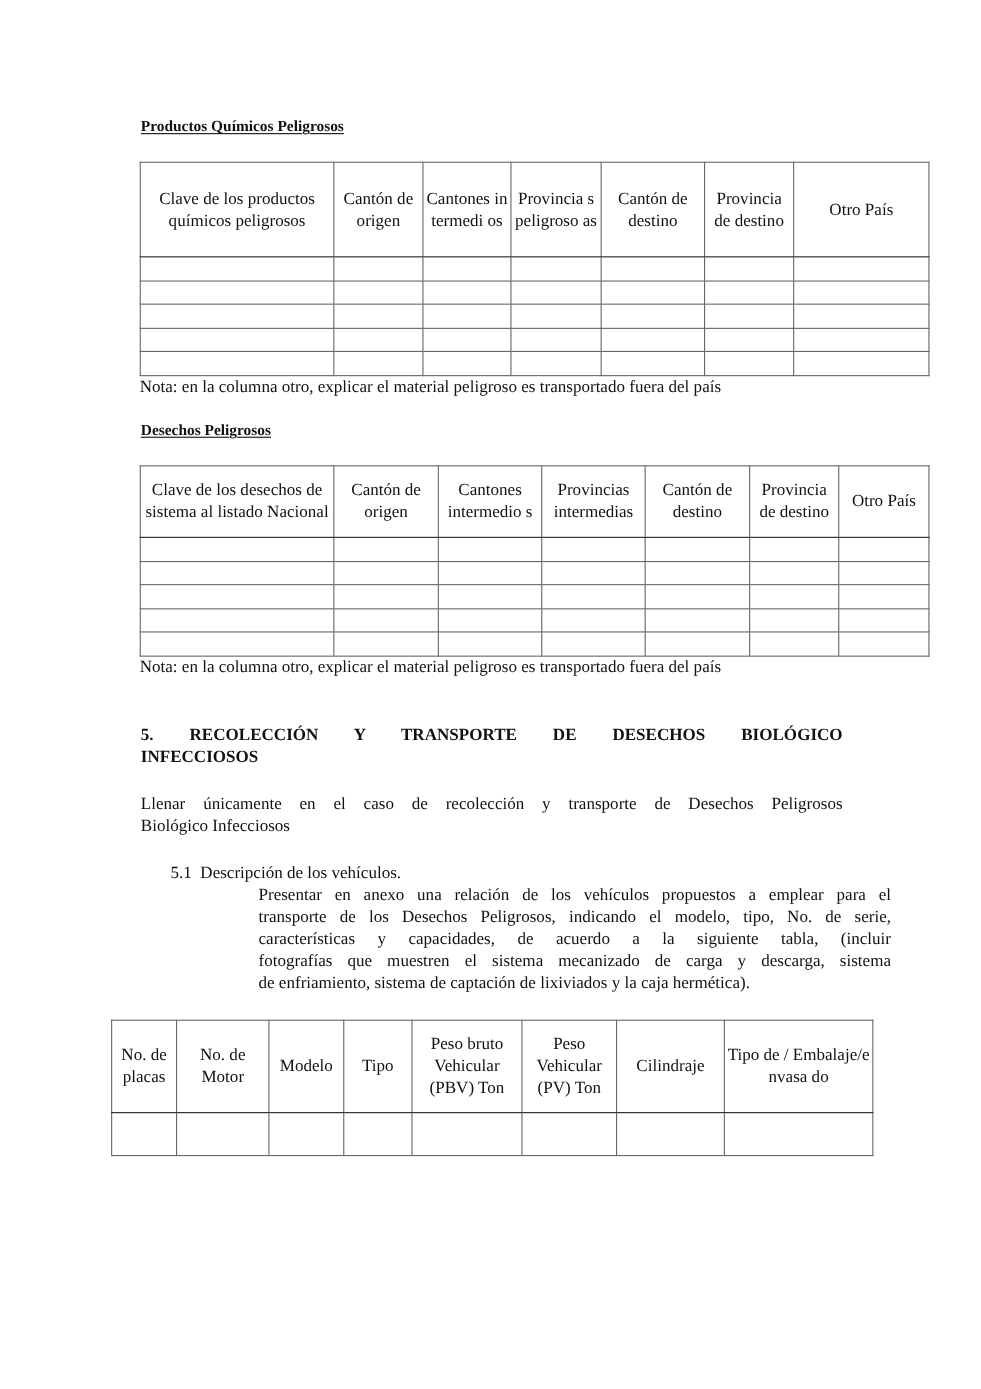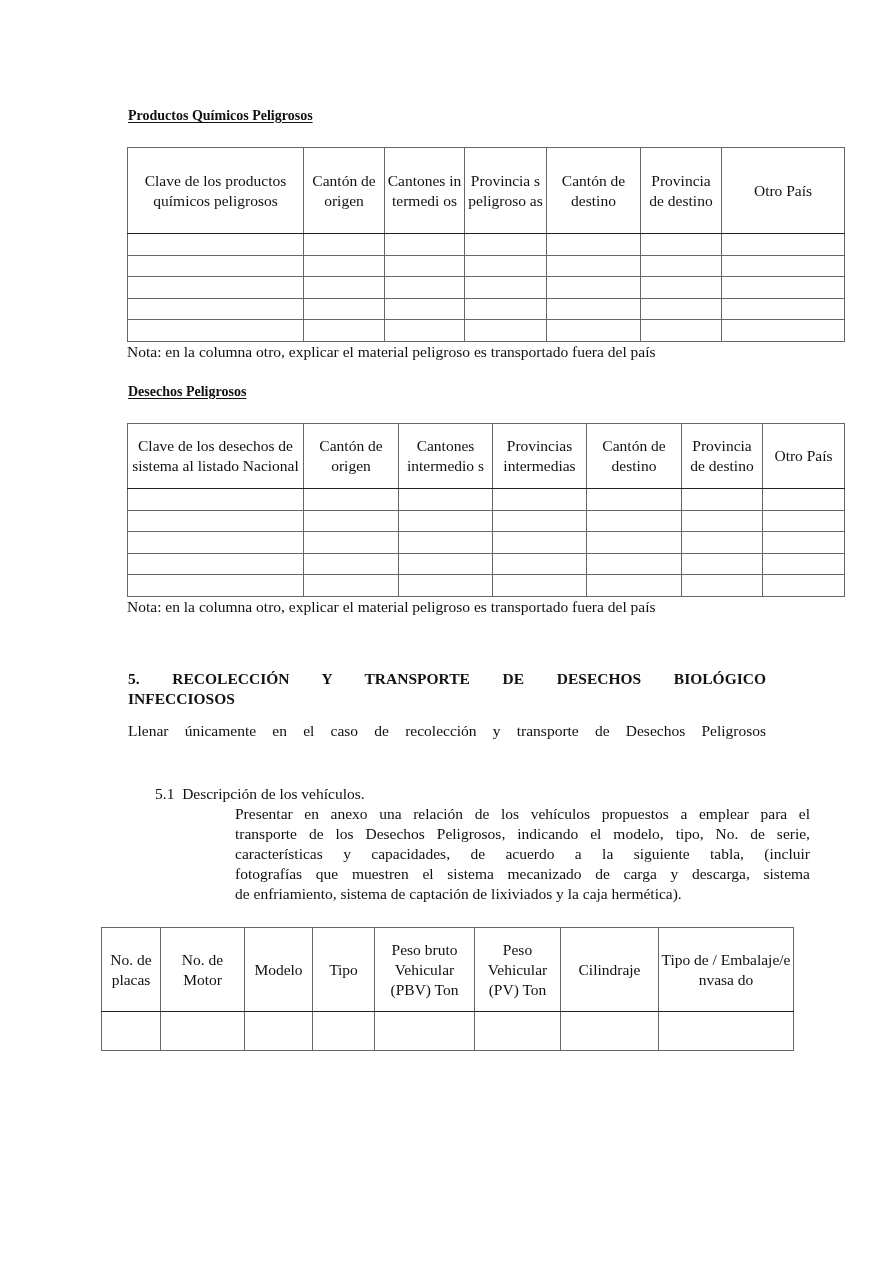--- a/index.html
+++ b/index.html
@@ -21,21 +21,21 @@
     font-weight: normal; font-size: 15.5px; line-height: 20px; color: #111;
     overflow: hidden;
   }
   table.grid tr.hdr th { border-bottom: 1.5px solid #222; }
   table.grid td { height: 20px; }
   .note { font-size: 15.5px; line-height: 20px; }
   .sec-title {
     font-weight: bold; font-size: 15.5px; line-height: 20px; text-align: justify;
     text-align-last: left; width: 638px;
   }
-  .sec-title .l1 { display: block; text-align: justify; text-align-last: justify; margin-top: 10px; }
+  .sec-title .l1 { display: block; text-align: justify; text-align-last: justify; }
   .para { text-align: justify; line-height: 20px; }
   .para .jl { display: block; text-align: justify; text-align-last: justify; }
   .para .ll { display: block; text-align: left; }
 </style>
 </head>
 <body>
 
 <div class="abs heading-u" style="left:128px; top:108px;">Productos Químicos Peligrosos</div>
 
 <table class="grid" style="left:127px; top:147px; width:717px;">
@@ -184,20 +184,21 @@
 
 <div class="abs note" style="left:127px; top:597px;">Nota: en la columna otro, explicar el material peligroso es transportado fuera del país</div>
 
 <div class="abs sec-title" style="left:128px; top:659px;">
   <span class="l1">5. RECOLECCIÓN Y  TRANSPORTE DE DESECHOS BIOLÓGICO</span>
   <span>INFECCIOSOS</span>
 </div>
 
 <div class="abs para" style="left:128px; top:721px; width:638px;">
   <span class="jl">Llenar únicamente en el caso de recolección y transporte de Desechos Peligrosos</span>
+  <span class="ll">Biológico Infecciosos</span>
 </div>
 
 <div class="abs" style="left:155px; top:784px; line-height:20px;">
   <span>5.1</span>&nbsp;
   <span>Descripción de los vehículos.</span>
 </div>
 
 <div class="abs para" style="left:191px; top:804px; width:575px;margin-left:44px;">
   <span class="jl">Presentar en anexo una relación de los vehículos propuestos a emplear para el</span>
   <span class="jl">transporte de los Desechos Peligrosos, indicando el modelo, tipo, No. de serie,</span>

